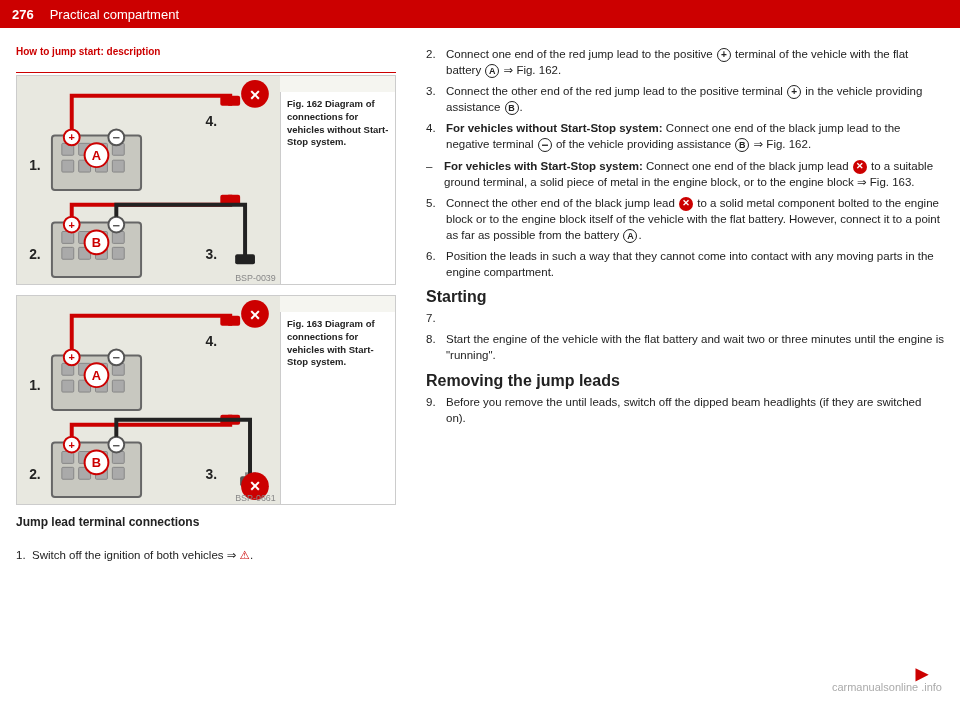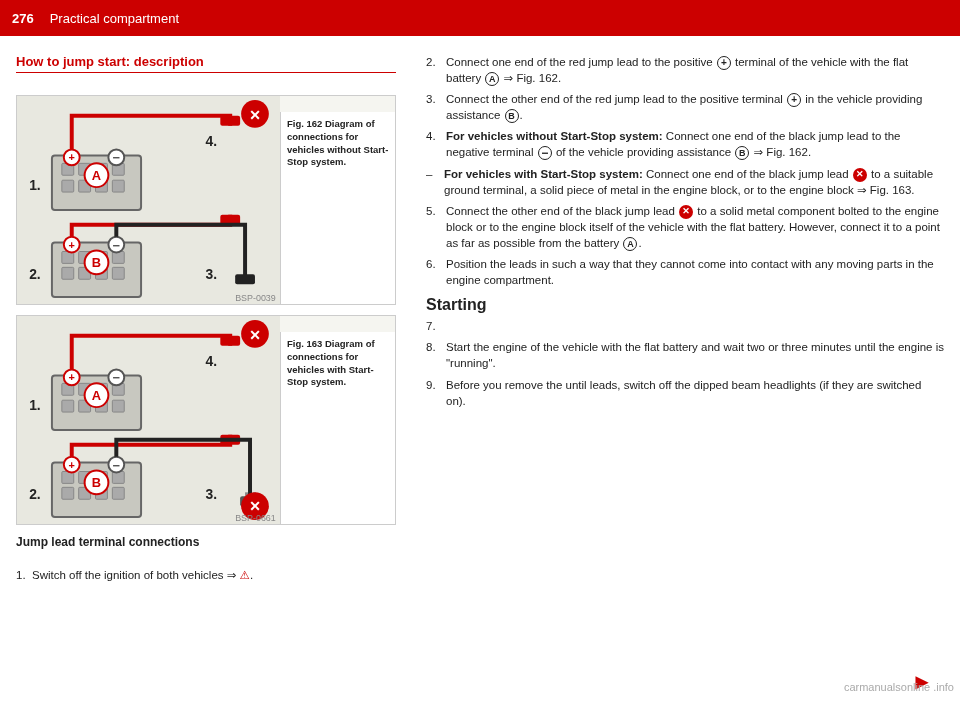--- a/index.html
+++ b/index.html
@@ -11,21 +11,21 @@
       height: 701px;
       overflow: hidden;
       color: #222;
     }
     .header {
       background: #c00;
       color: #fff;
       padding: 4px 12px;
       display: flex;
       align-items: center;
-      height: 36px;
+      height: 28px;
     }
     .header-page {
       font-weight: bold;
       font-size: 13px;
       margin-right: 16px;
     }
     .header-title {
       font-size: 13px;
     }
     .main-content {
@@ -37,25 +37,25 @@
     .left-col {
       width: 380px;
       flex-shrink: 0;
     }
     .right-col {
       flex: 1;
       padding-left: 10px;
     }
     .section-title {
       font-weight: bold;
-      font-size: 13px;
+      font-size: 10px;
       color: #c00;
       border-bottom: 1px solid #c00;
-      padding-bottom: 3px;
-      margin-bottom: 22px;
+      padding-bottom: 15px;
+      margin-bottom: 2px;
     }
     .diagram-container {
       border: 1px solid #ccc;
       background: #f5f5f0;
       margin-bottom: 10px;
       position: relative;
       height: 210px;
       overflow: hidden;
     }
     .diagram-label-area {
@@ -124,21 +124,21 @@
       min-width: 14px;
     }
     .section-heading {
       font-weight: bold;
       font-size: 16px;
       margin: 8px 0 4px 0;
     }
     .footer-watermark {
       position: absolute;
       bottom: 8px;
-      right: 6px;
+      right: 18px;
       color: #aaa;
       font-size: 11px;
     }
     .arrow-right {
       position: absolute;
       right: 16px;
       bottom: 8px;
       color: #c00;
       font-size: 16px;
       font-weight: bold;
@@ -398,20 +398,21 @@
       <ol class="steps">
         <li>
           <span class="num">7.</span>
         </li>
         <li>
           <span class="num">8.</span>
           <span>Start the engine of the vehicle with the flat battery and wait two or three minutes until the engine is "running".</span>
         </li>
       </ol>
 
+      <div class="section-heading">Removing the jump leads</div>
 
       <ol class="steps">
         <li>
           <span class="num">9.</span>
           <span>Before you remove the until leads, switch off the dipped beam headlights (if they are switched on).</span>
         </li>
       </ol>
 
       <div class="arrow-right">▶</div>
     </div>

